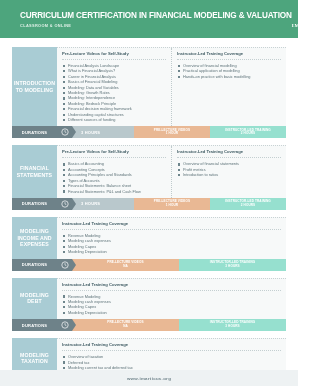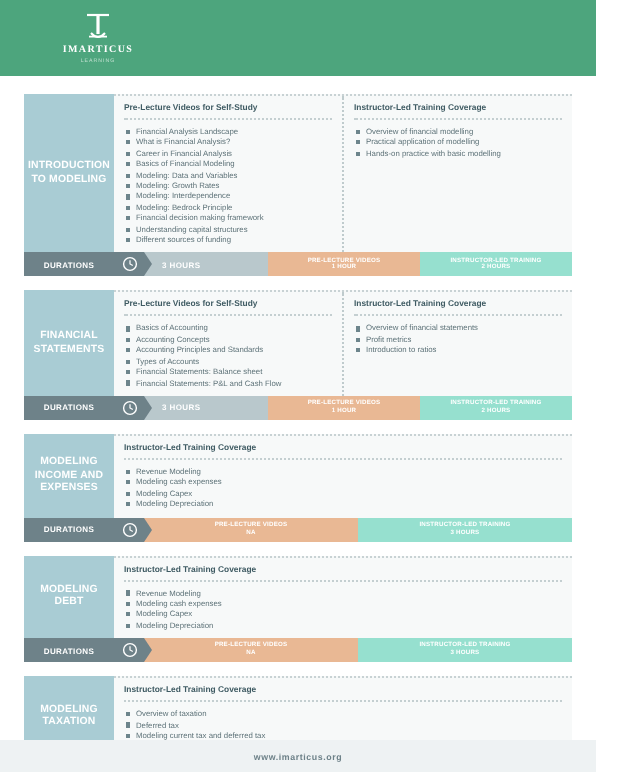--- a/index.html
+++ b/index.html
@@ -232,20 +232,24 @@
     font-weight: bold;
     letter-spacing: 0.3px;
   }
 </style>
 </head>
 <body>
 
 <div id="page">
 
   <div class="header">
+    <div class="header-text">
+      <div class="header-title">CURRICULUM CERTIFICATION IN FINANCIAL MODELING &amp; VALUATION</div>
+      <div class="header-sub">CLASSROOM &amp; ONLINE</div>
+    </div>
     <div class="logo">
       <div class="logo-mark">
         <svg width="20" height="17" viewBox="0 0 20 17">
           <rect x="9.2" y="1" width="1.6" height="10" fill="#ffffff"></rect>
           <path d="M4.5 1.5 L15.5 1.5" stroke="#ffffff" stroke-width="1.1"></path>
           <path d="M6.5 10.5 Q10 14.5 13.5 10.5" stroke="#ffffff" stroke-width="1" fill="none"></path>
           <path d="M5.5 12.3 L14.5 12.3" stroke="#ffffff" stroke-width="0.9"></path>
         </svg>
       </div>
       <div class="logo-name">IMARTICUS</div>

